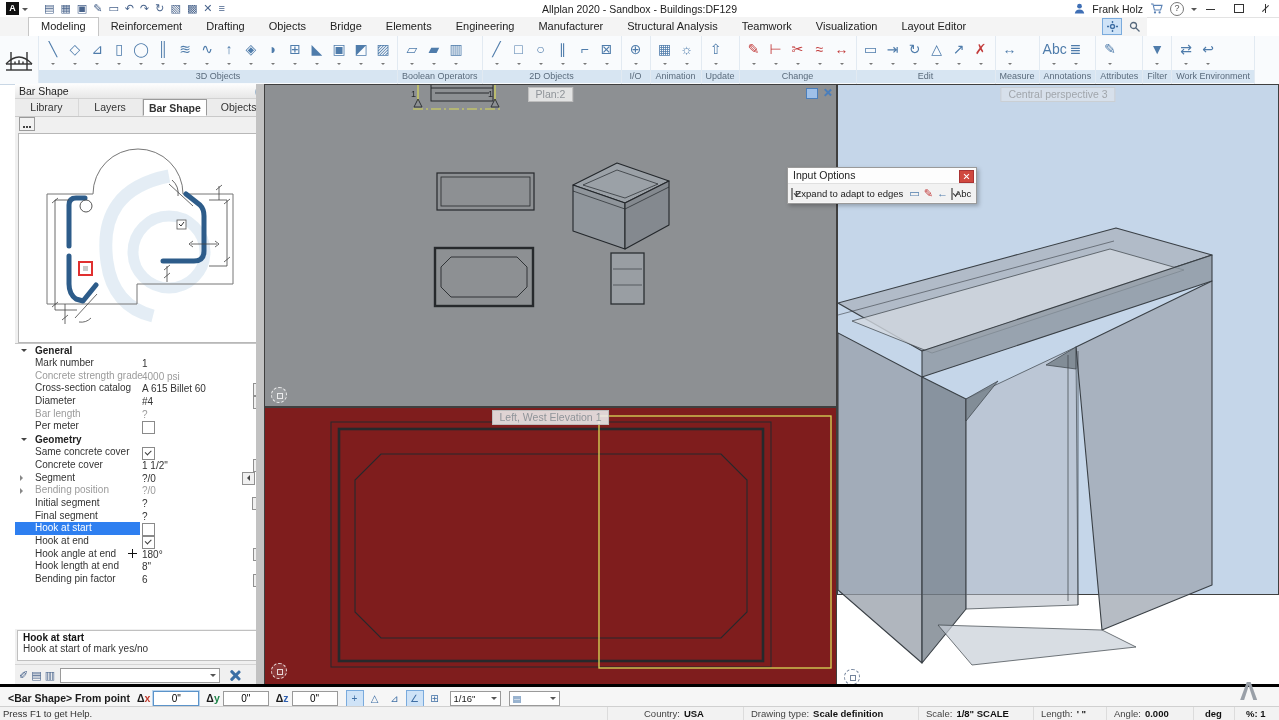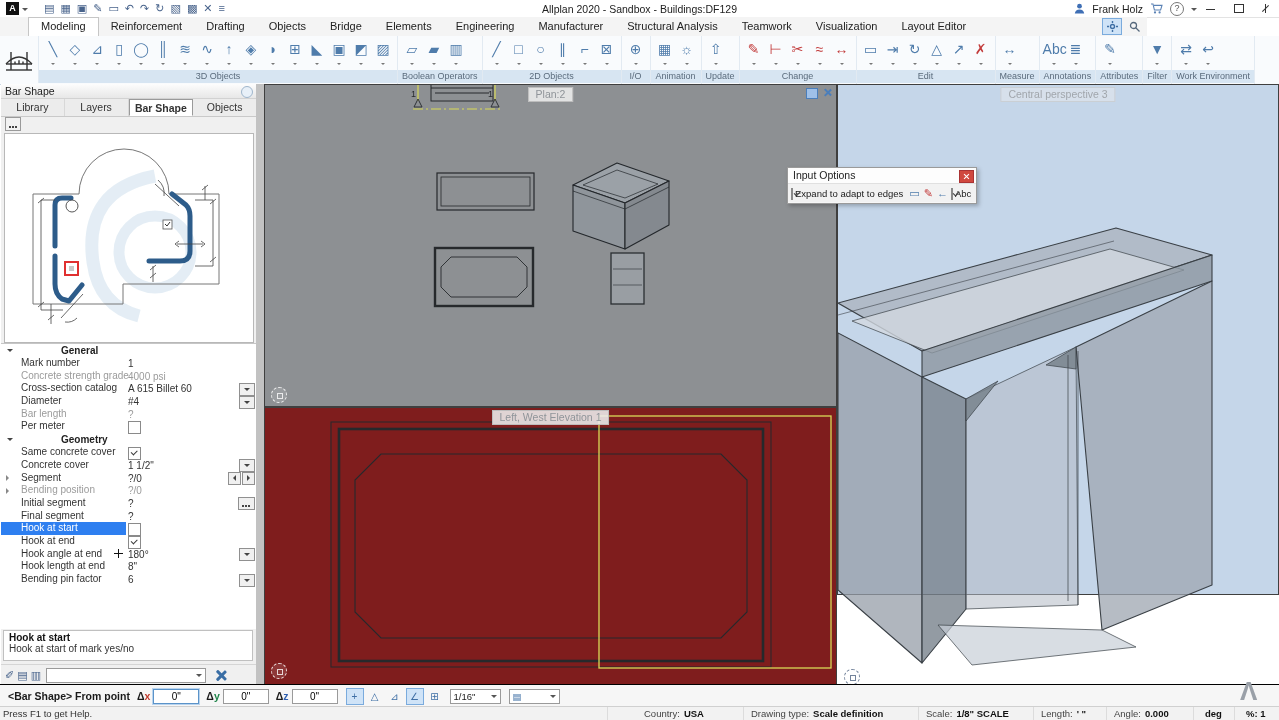--- a/index.html
+++ b/index.html
@@ -33,36 +33,36 @@
   .bridgebox{width:38px;height:47px;display:flex;align-items:center;justify-content:center;border-right:1px solid #e2eaf2;}
   #ribbon-groups{display:flex;flex:1;}
   .rgroup{display:flex;flex-direction:column;border-right:1px solid #e2eaf2;}
   .ricons{display:flex;align-items:center;height:34px;padding:0 3px;}
   .ricon{width:22px;height:32px;position:relative;text-align:center;cursor:default;}
   .ricon .rg{display:block;font-size:14px;line-height:24px;color:#4f7cab;}
   .ricon.accent .rg{color:#c23b3b;}
   .ricon::after{content:"";position:absolute;left:9px;bottom:2px;border:2.5px solid transparent;border-top-color:#777;}
   .rlabel{height:13px;line-height:13px;background:#d7e5f2;color:#5a6b7c;font-size:9px;text-align:center;white-space:nowrap;padding:0 4px;}
   
-  .panel{position:absolute;left:1px;top:84px;width:256px;height:600px;background:#f0f0f0;border-right:6px solid #404040;}
+  .panel{position:absolute;left:15px;top:84px;width:256px;height:600px;background:#f0f0f0;border-right:6px solid #404040;}
   .ptitle{height:14px;line-height:14px;padding:0 4px;font-size:10.5px;color:#222;background:linear-gradient(#fdfdfd,#e7e7e7);border-bottom:1px solid #d2d2d2;position:relative;}
   .ptitle .pgear{position:absolute;right:4px;top:2px;width:10px;height:10px;border:1px solid #9fb6cc;border-radius:50%;background:#e8f0f8;}
   #panel-tabs{display:flex;height:17px;background:#ececec;border-bottom:1px solid #c9c9c9;}
   .ptab{flex:1;text-align:center;line-height:16px;font-size:10.5px;color:#333;border-right:1px solid #d8d8d8;cursor:default;}
   .ptab.active{background:#fff;border-top:1px solid #9a9a9a;border-left:1px solid #9a9a9a;border-right:1px solid #9a9a9a;border-bottom:1px solid #fff;font-weight:bold;}
   .pselrow{position:absolute;left:0;top:31px;width:256px;height:17px;display:flex;align-items:center;}
   .fselect{margin-left:4px;width:228px;height:14px;background:#fff;border:1px solid #9a9a9a;font-size:10.5px;line-height:13px;padding-left:4px;position:relative;}
   .fselect::after{content:"";position:absolute;right:4px;top:5px;border:3px solid transparent;border-top-color:#555;}
   .dotsmini{margin-left:4px;width:14px;height:12px;border:1px solid #9a9a9a;background:#f2f2f2;position:relative;}
   .dotsmini::after{content:"";position:absolute;left:6px;top:8px;width:2px;height:2px;background:#444;box-shadow:-3px 0 #444,3px 0 #444;}
   .preview{position:absolute;left:3px;top:49px;width:248px;height:208px;background:#fff;border:1px solid #b8b8b8;}
   .props{position:absolute;left:0;top:259px;width:256px;height:285px;background:#fff;border-top:1px solid #c6c6c6;overflow:hidden;}
   .psec{position:relative;height:13px;line-height:13px;}
   .psec::before{content:"";position:absolute;left:6px;top:5px;border:3px solid transparent;border-top-color:#444;}
-  .psec .plabel{position:absolute;left:20px;font-weight:bold;font-size:10px;color:#222;margin-left:40px;}
+  .psec .plabel{position:absolute;left:20px;font-weight:bold;font-size:10px;color:#222;}
   .prow{position:relative;height:12.7px;line-height:12.7px;cursor:default;}
   .prow .plabelcell{position:absolute;left:0;top:0;width:125px;height:100%;}
   .prow .plabel{position:absolute;left:20px;font-size:10px;color:#333;white-space:nowrap;}
   .prow.exp::before{content:"";position:absolute;left:5px;top:3.5px;border:3px solid transparent;border-left-color:#888;}
   .prow .pvalcell{position:absolute;left:127px;top:0;height:100%;}
   .prow .pval{font-size:10px;color:#333;white-space:nowrap;}
   .prow.dis .plabel,.prow.dis .pval{color:#9b9b9b;}
   .prow.sel .plabelcell{background:#2e7ff0;}
   .prow.sel .plabel{color:#fff;}
   .prow .pctl{position:absolute;right:2px;top:0.5px;display:flex;}
@@ -114,21 +114,21 @@
   .iodlg .closebtn{position:absolute;right:2px;top:2px;width:13px;height:11px;background:#d0483e;border:1px solid #a33;}
   .iodlg .closebtn::before,.iodlg .closebtn::after{content:"";position:absolute;left:6px;top:2px;width:1px;height:7px;background:#fff;}
   .iodlg .closebtn::before{transform:rotate(45deg);} .iodlg .closebtn::after{transform:rotate(-45deg);}
   .iodlg .bd{height:18px;display:flex;align-items:center;padding:0 3px;border-top:1px solid #e0e0e0;background:#f2f2f2;}
   .iodlg .cb{width:10px;height:10px;}
   .iodlg .lbl{font-size:9.5px;margin:0 3px 0 2px;white-space:nowrap;}
   #io-icons{display:flex;gap:4px;margin:0 3px;}
   .ioicon{font-size:11px;color:#4f7cab;line-height:14px;}
   .ioicon.accent{color:#c23b3b;}
   
-  .dlgline{position:absolute;left:0;top:684px;width:1279px;height:22px;background:#f6f6f6;border-top:1px solid #000000;display:flex;align-items:center;}
+  .dlgline{position:absolute;left:0;top:684px;width:1279px;height:22px;background:#f6f6f6;border-top:3px solid #000000;display:flex;align-items:center;}
   .prompt{font-weight:bold;font-size:10.5px;margin-left:8px;white-space:nowrap;}
   #coords{display:flex;align-items:center;}
   .coord{display:flex;align-items:center;margin-left:7px;}
   .axd{font-weight:bold;font-size:10.5px;}
   .axl{font-weight:bold;font-size:10.5px;margin-right:3px;}
   .cinput{width:44px;height:13px;border:1px solid #9a9a9a;background:#fff;font-size:10px;text-align:center;font-family:inherit;padding:0;}
   .cinput.focused{border:1px solid #5b93c9;box-shadow:0 0 0 1px #b9d4ee;}
   #coord-icons{display:flex;gap:2px;margin-left:8px;}
   .cicon{width:16px;height:15px;text-align:center;line-height:15px;font-size:10px;color:#3f6fa5;border:1px solid transparent;}
   .cicon.hl{background:#cfe3f7;border:1px solid #7aabdd;}

